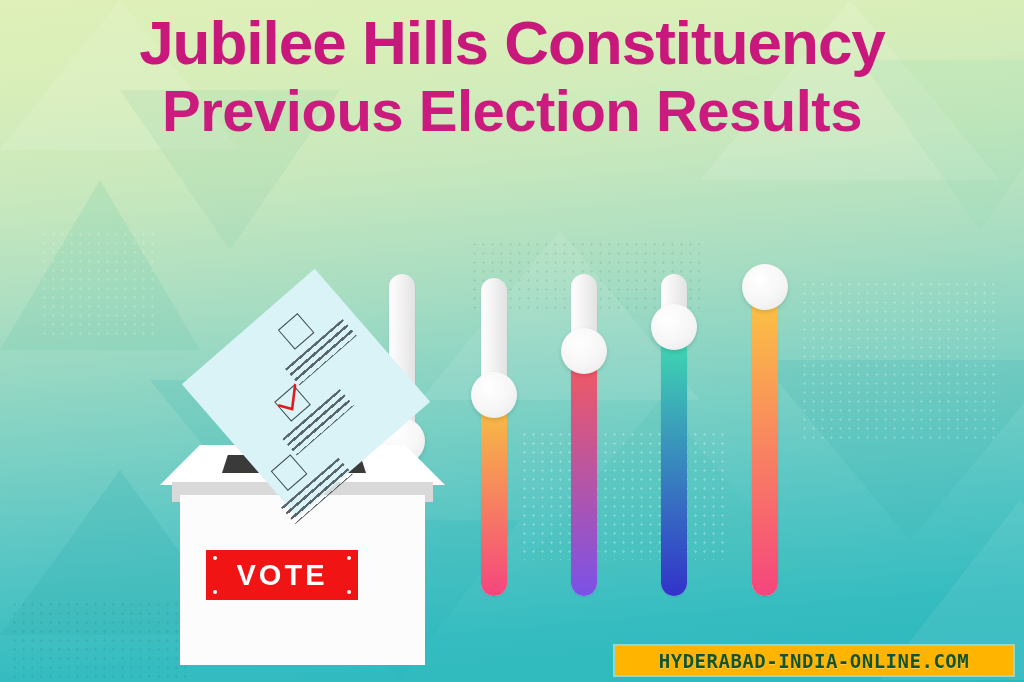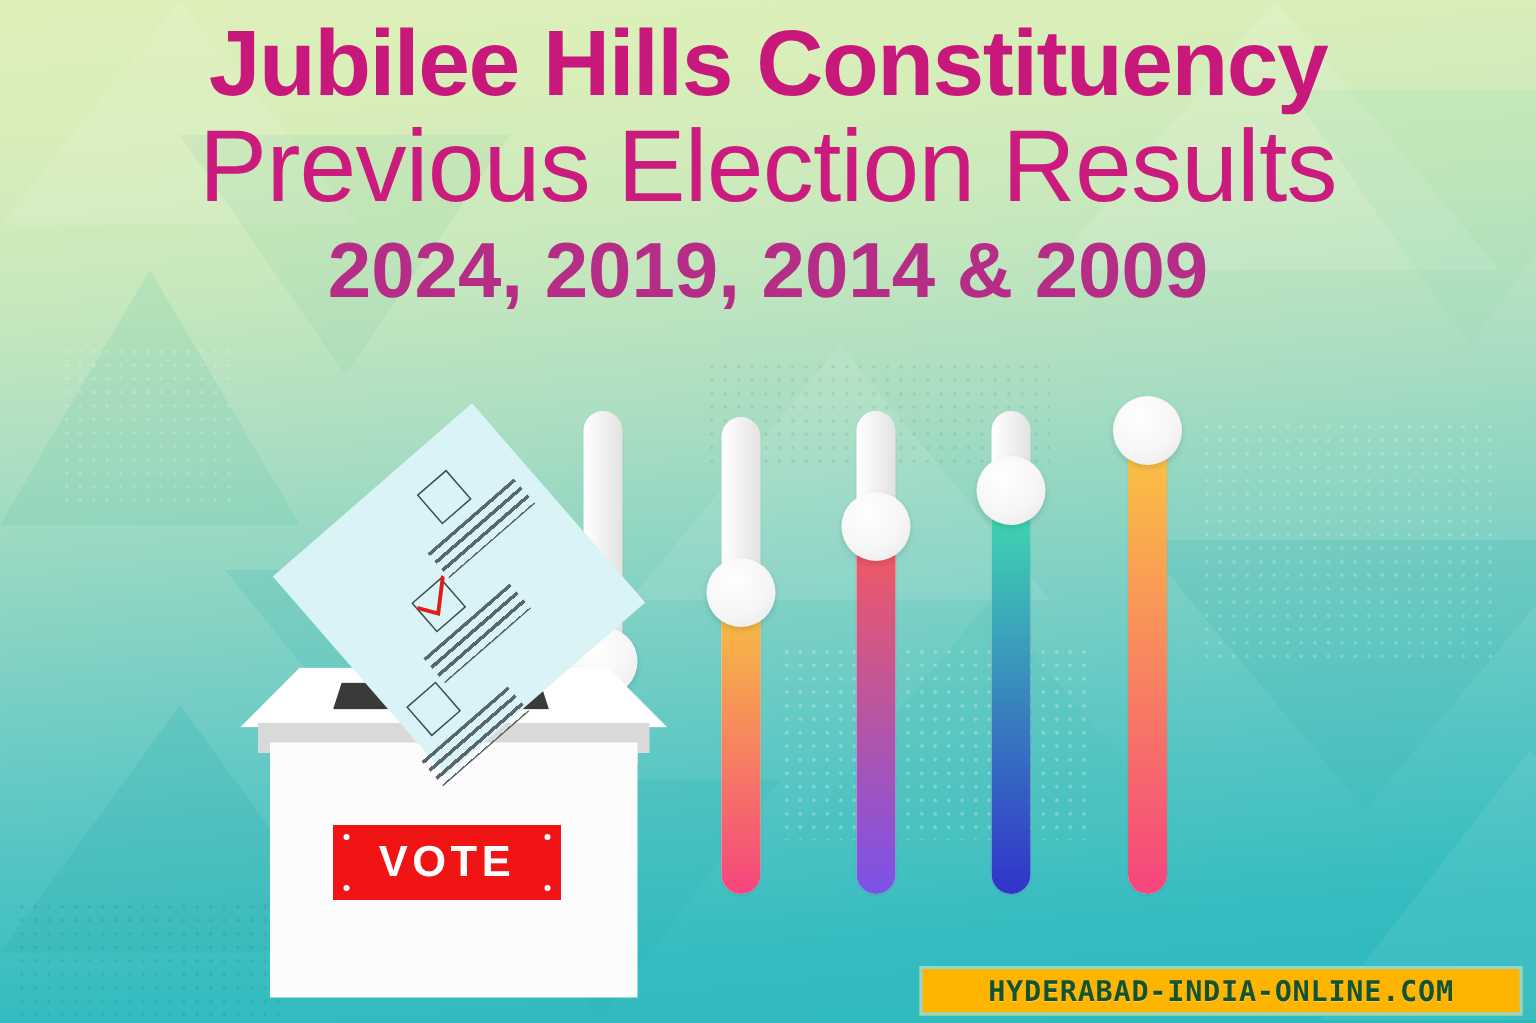--- a/index.html
+++ b/index.html
@@ -56,23 +56,23 @@
     z-index: 6;
   }
   .title-line1 {
     font-size: 62px;
     line-height: 70px;
     font-weight: bold;
     color: #c8187c;
     letter-spacing: -1px;
   }
   .title-line2 {
-    font-size: 68px;
+    font-size: 58px;
     line-height: 66px;
-    font-weight: normal;
+    font-weight: bold;
     color: #cc1b7e;
     letter-spacing: -.5px;
   }
   .title-line3 {
     font-size: 52px;
     line-height: 62px;
     font-weight: bold;
     color: #b52d86;
     letter-spacing: 0px;
     margin-top: 6px;
@@ -125,21 +125,21 @@
     top: 160px;
     width: 58px;
     height: 18px;
     background: #3a3a3a;
   }
   .slot-l { left: 72px;  clip-path: polygon(10% 0%, 100% 0%, 88% 100%, 0% 100%); }
   .slot-r { left: 158px; clip-path: polygon(0% 0%, 90% 0%, 100% 100%, 12% 100%); }
 
   .vote-sign {
     position: absolute;
-    left: 72px;
+    left: 56px;
     top: 255px;
     width: 152px;
     height: 50px;
     background: #f01414;
     color: #ffffff;
     font-size: 29px;
     font-weight: bold;
     letter-spacing: 3px;
     display: flex;
     align-items: center;
@@ -260,21 +260,20 @@
     <div class="dots" style="left:10px; top:600px; width:180px; height:78px;"></div>
     <div class="dots" style="left:470px; top:240px; width:230px; height:70px;"></div>
     <div class="dots-light" style="left:520px; top:430px; width:210px; height:130px; opacity:.5;"></div>
     <div class="dots-light" style="left:800px; top:280px; width:200px; height:160px; opacity:.4;"></div>
     <div class="dots-light" style="left:40px; top:230px; width:120px; height:110px; opacity:.35;"></div>
   </div>
 
   <div class="titles">
     <div class="title-line1" style="color: rgb(200, 24, 124);">Jubilee Hills Constituency</div>
     <div class="title-line2" style="color: rgb(204, 27, 126);">Previous Election Results</div>
-    <div class="title-line3" style="color: rgb(181, 45, 134);">2024, 2019, 2014 &amp; 2009</div>
   </div>
 
   <div class="ballot-wrap">
 
     <div class="paper">
       <div class="paper-inner">
         <div class="chk" style="left:108px; top:22px;"></div>
         <div class="lines" style="left:88px; top:56px;"></div>
 
         <div class="chk" style="left:58px; top:74px;"></div>

